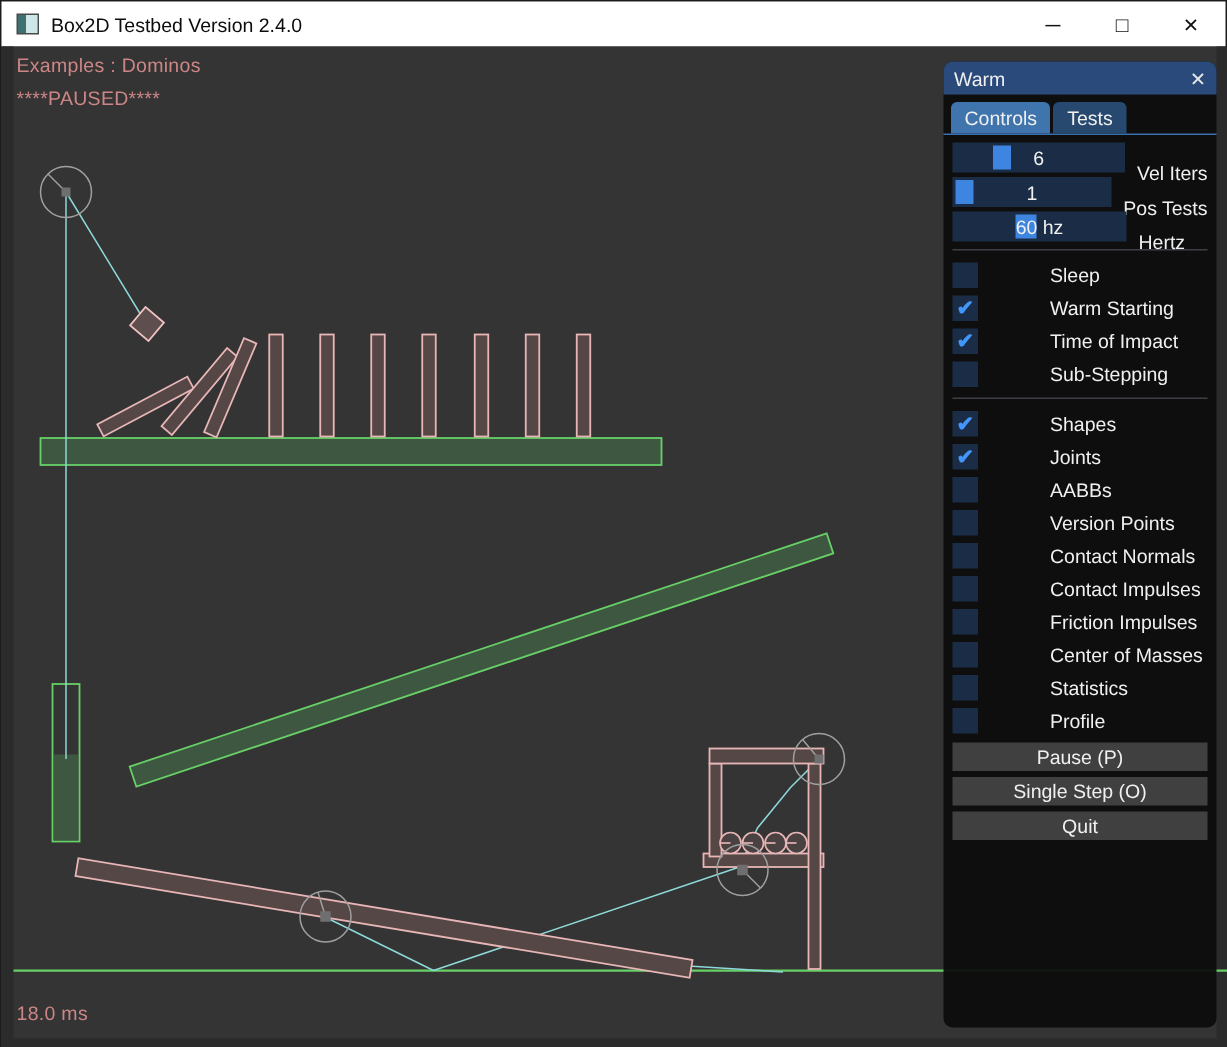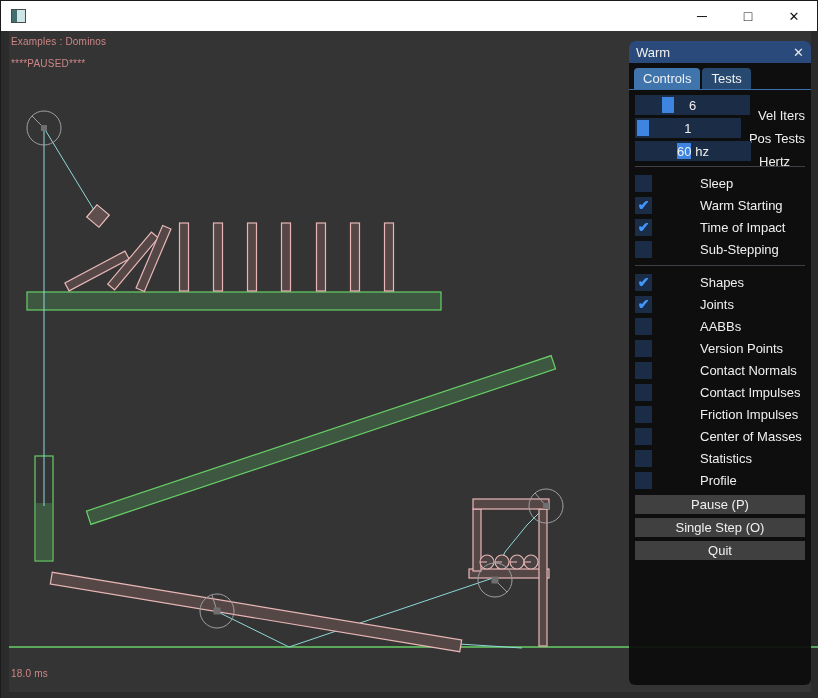--- a/index.html
+++ b/index.html
@@ -15,21 +15,21 @@
   .win-btn { width:46px; height:100%; display:flex; align-items:center; justify-content:center; font-size:14px; color:#111; }
   .win-btn.close { font-size:13px; }
 
   
   .canvas { position:absolute; left:0; top:30px; width:818px; height:668px; background:#343434; }
   .edge { position:absolute; background:#2b2b2b; }
   .edge.left { left:0; top:0; width:8px; height:100%; }
   .edge.right { right:0; top:0; width:8px; height:100%; }
   .edge.bottom { left:0; bottom:0; width:100%; height:7px; }
   .scene-svg { position:absolute; left:0; top:0; }
-  .hud { position:absolute; font-size:10px; color:#cd8686; letter-spacing:0.2px; }
+  .hud { position:absolute; font-size:13px; color:#cd8686; letter-spacing:0.2px; }
   .hud.example { left:10px; top:5px; }
   .hud.paused { left:10px; top:27px; }
   .hud.mstime { left:10px; top:637px; }
 
   
   .panel { position:absolute; left:628px; top:40px; width:182px; height:644px;
            background:rgba(12,12,12,0.94); border-radius:6px; color:#f0f0f0; font-size:13px; }
   .panel-title { height:22px; background:#294a7a; border-radius:6px 6px 0 0;
                  display:flex; align-items:center; padding:0 7px; }
   .panel-title .pt-label { flex:1; }
@@ -62,20 +62,21 @@
   .btn-col { margin-top:4px; }
   .im-btn { height:19px; margin-bottom:4px; background:#404040; display:flex; align-items:center; justify-content:center; }
 </style>
 </head>
 <body>
 
 <div class="window">
 
   <div class="titlebar">
     <div class="app-icon"></div>
+    <div class="title">Box2D Testbed Version 2.4.0</div>
     <div class="win-controls">
       <div class="win-btn">─</div>
       <div class="win-btn">□</div>
       <div class="win-btn close">✕</div>
     </div>
   </div>
 
   <div class="canvas">
     <div class="edge left"></div>
     <div class="edge right"></div>

